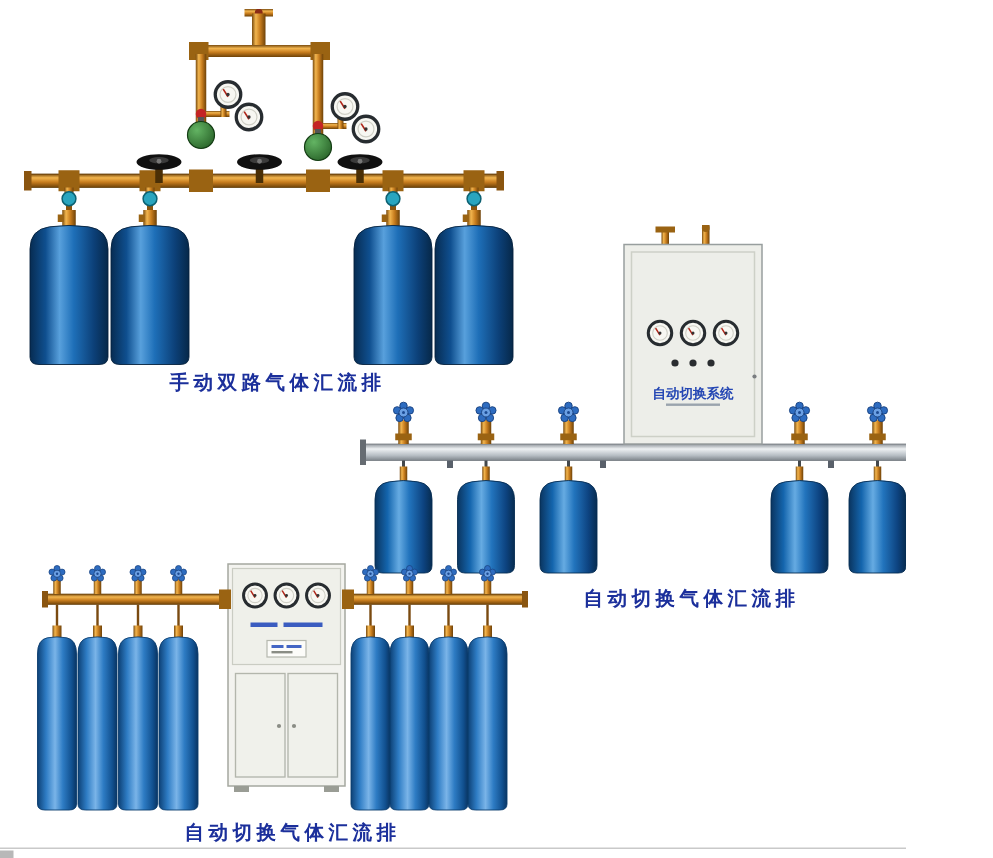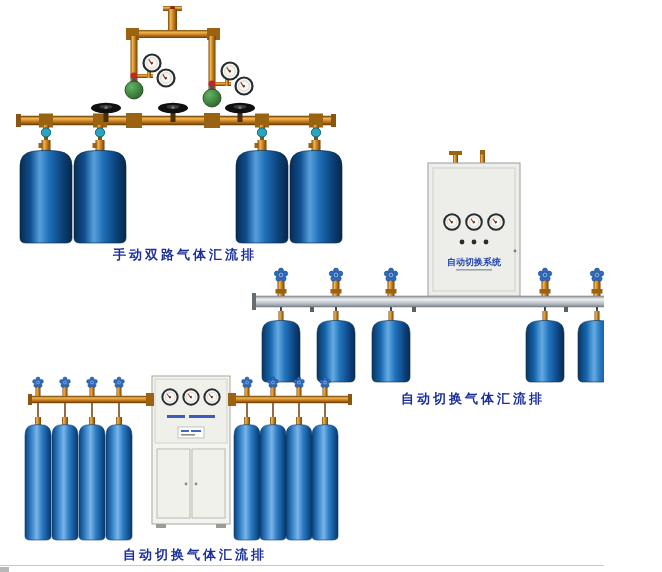--- a/index.html
+++ b/index.html
@@ -17,21 +17,21 @@
     text-align:center;
     font-size:13px;
     font-weight:bold;
     color:#1b2f9b;
     letter-spacing:3px;
     margin-top:2px;
     white-space:nowrap;
     font-family:"Liberation Sans", sans-serif;
   }
   #p1 { left:6px; top:6px; width:340px; }
-  #p2 { left:252px; top:150px; width:410px; }
+  #p2 { left:240px; top:150px; width:410px; }
   #p3 { left:18px; top:372px; width:345px; }
   #p1 .caption { padding-left:18px; }
   #p2 .caption { padding-left:32px; }
   #p3 .caption { padding-left:9px; }
   svg text { font-family:"Liberation Sans", sans-serif; }
   .bottom-rule {
     position:absolute; left:0; top:565px; width:662px; height:7px;
     border-top:1px solid #c9c9c9;
   }
   .bottom-rule::before, .bottom-rule::after {

